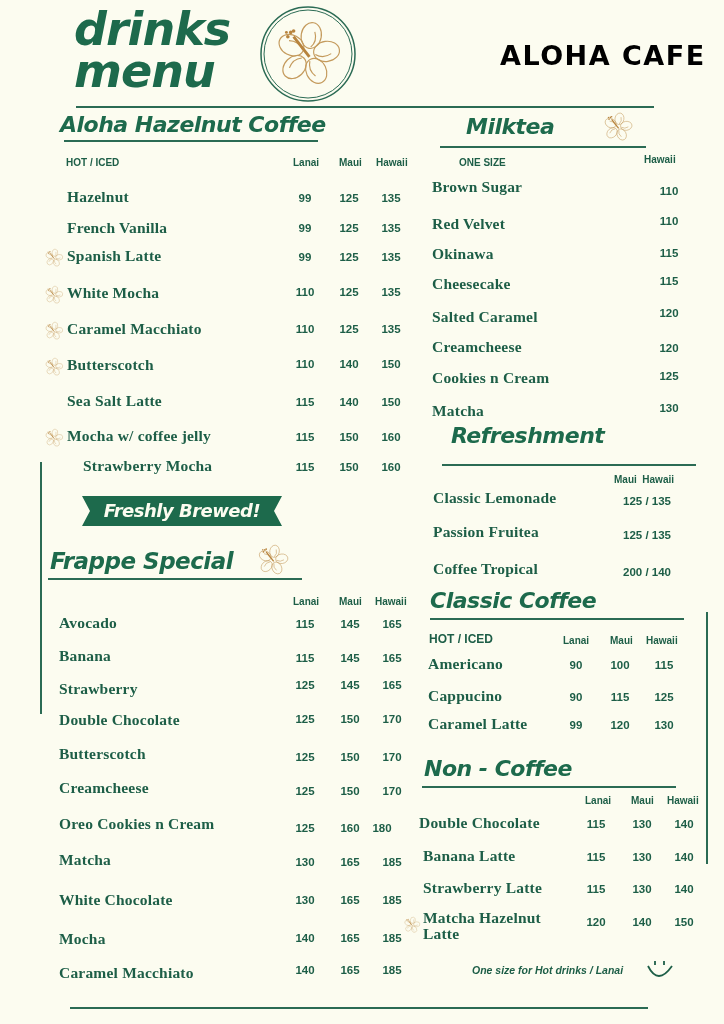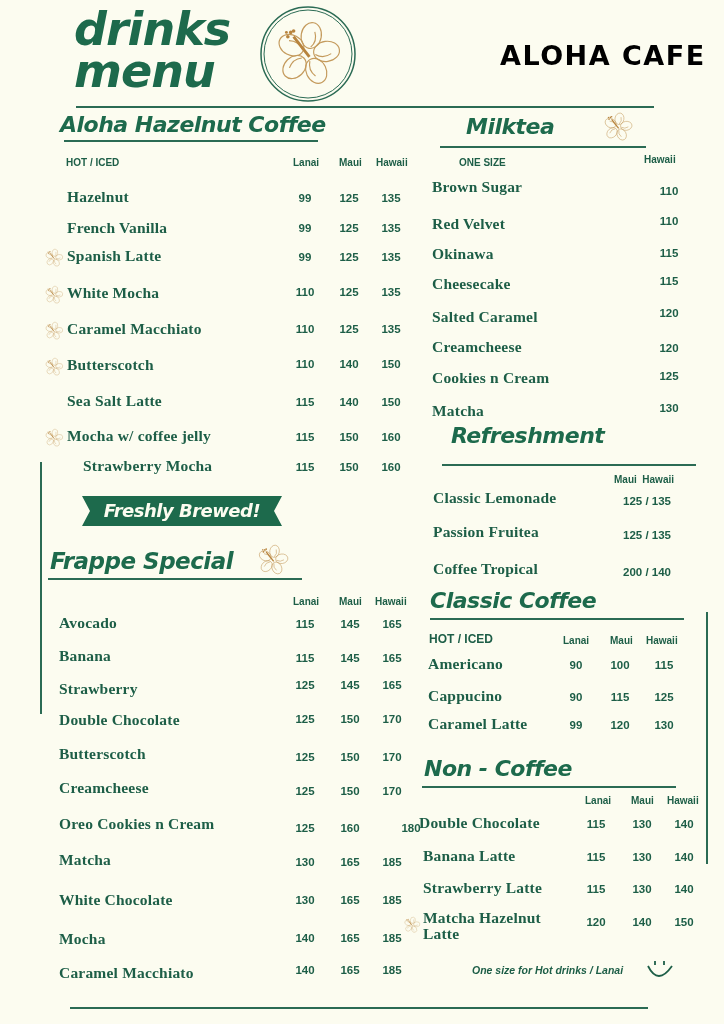--- a/index.html
+++ b/index.html
@@ -196,21 +196,21 @@
     <div>
       <div class="item" style="left:59px;top:779px;">Creamcheese</div>
       <div class="price" style="left:287px;top:785px;">125</div>
       <div class="price" style="left:332px;top:785px;">150</div>
       <div class="price" style="left:374px;top:785px;">170</div>
     </div>
     <div>
       <div class="item" style="left:59px;top:815px;">Oreo Cookies n Cream</div>
       <div class="price" style="left:287px;top:822px;">125</div>
       <div class="price" style="left:332px;top:822px;">160</div>
-      <div class="price" style="left:393px;top:822px;">180</div>
+      <div class="price" style="left:364px;top:822px;">180</div>
     </div>
     <div>
       <div class="item" style="left:59px;top:851px;">Matcha</div>
       <div class="price" style="left:287px;top:856px;">130</div>
       <div class="price" style="left:332px;top:856px;">165</div>
       <div class="price" style="left:374px;top:856px;">185</div>
     </div>
     <div>
       <div class="item" style="left:59px;top:891px;">White Chocolate</div>
       <div class="price" style="left:287px;top:894px;">130</div>

